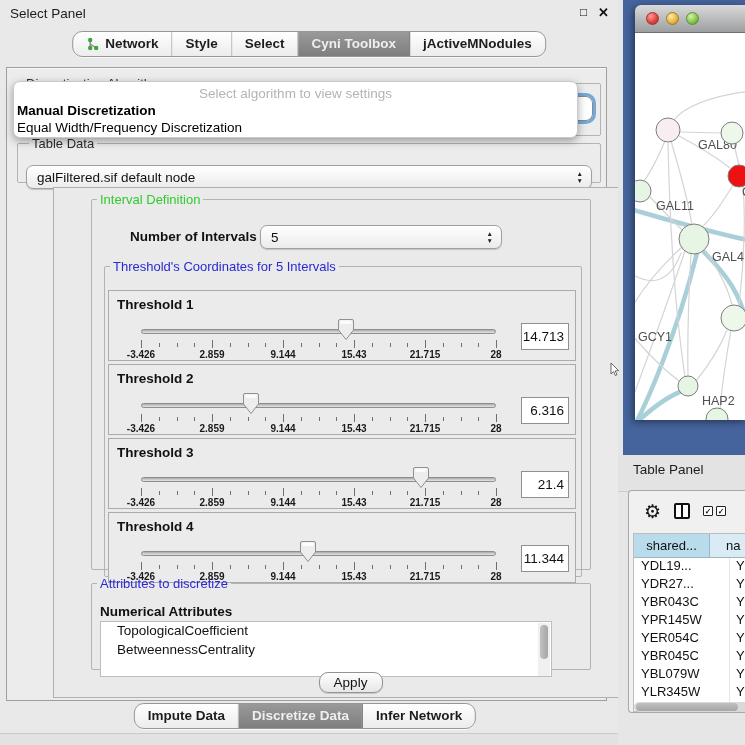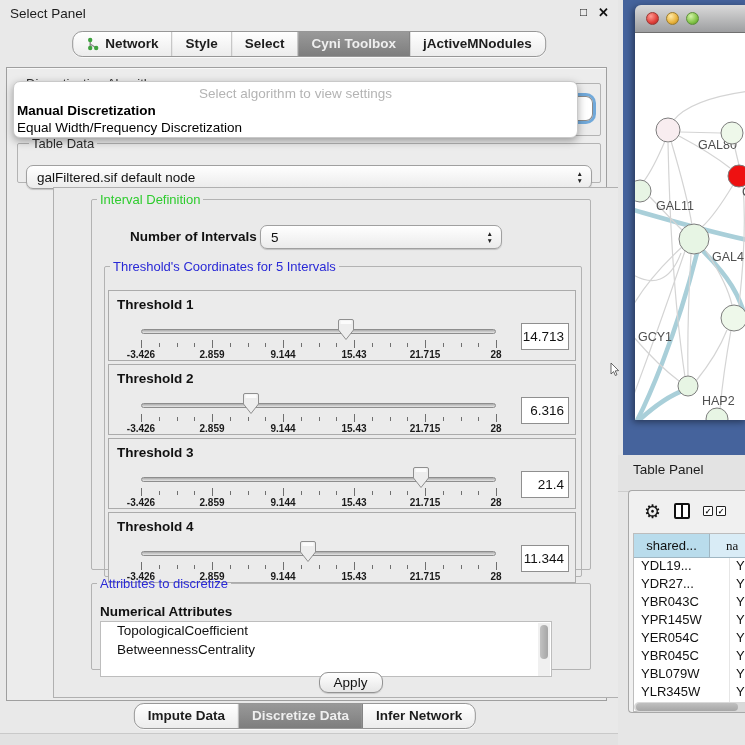--- a/index.html
+++ b/index.html
@@ -112,21 +112,21 @@
   .gear { font-size:19px; color:#151515; line-height:1; }
   .col-icon { width:16px; height:16px; border:2px solid #111; border-radius:2px; position:relative; background:#fff; }
   .col-icon::after { content:""; position:absolute; left:5px; top:0; width:2px; height:12px; background:#111; }
   .chk-pair { display:flex; gap:3px; }
   .chk { width:10px; height:10px; border:1.5px solid #222; border-radius:1px; font-size:8px; font-weight:bold;
          color:#111; display:flex; align-items:center; justify-content:center; background:#fff; }
   #tw-grid { position:absolute; left:4px; top:42px; width:113px; bottom:0; background:#fff; border:1px solid #bdbdbd; border-right:none; }
   #tw-headrow { display:flex; height:24px; border-bottom:1px solid #9fb6c2; }
   .hc1 { width:76px; background:#b9dcec; border-right:1px solid #9fb6c2; font-size:13px; color:#111;
          display:flex; align-items:center; justify-content:center; }
-  .hc2 { flex:1; background:#d9ecf6; font-size:13px; color:#111; display:flex; align-items:center; padding-left:16px;font-family:Liberation Serif, serif; }
+  .hc2 { flex:1; background:#d9ecf6; font-size:13px; color:#111; display:flex; align-items:center; padding-left:16px; }
   .trow { display:flex; height:18px; font-size:13px; color:#111; }
   .tc1 { width:96px; padding-left:7px; border-right:1px solid #e6e6e6; white-space:nowrap; overflow:hidden; }
   .tc2 { flex:1; padding-left:6px; white-space:nowrap; overflow:hidden; }
   #hscroll { position:absolute; left:5px; top:211px; width:112px; height:10px; background:#d9d9d9;
              border-radius:5px 0 0 5px; }
   #hscroll .hthumb { position:absolute; left:2px; top:1px; width:102px; height:8px; border-radius:4px;
                      background:linear-gradient(#c0c0c0,#a6a6a6); }
 
   svg text { font-family:"Liberation Sans", sans-serif; }
 </style>

